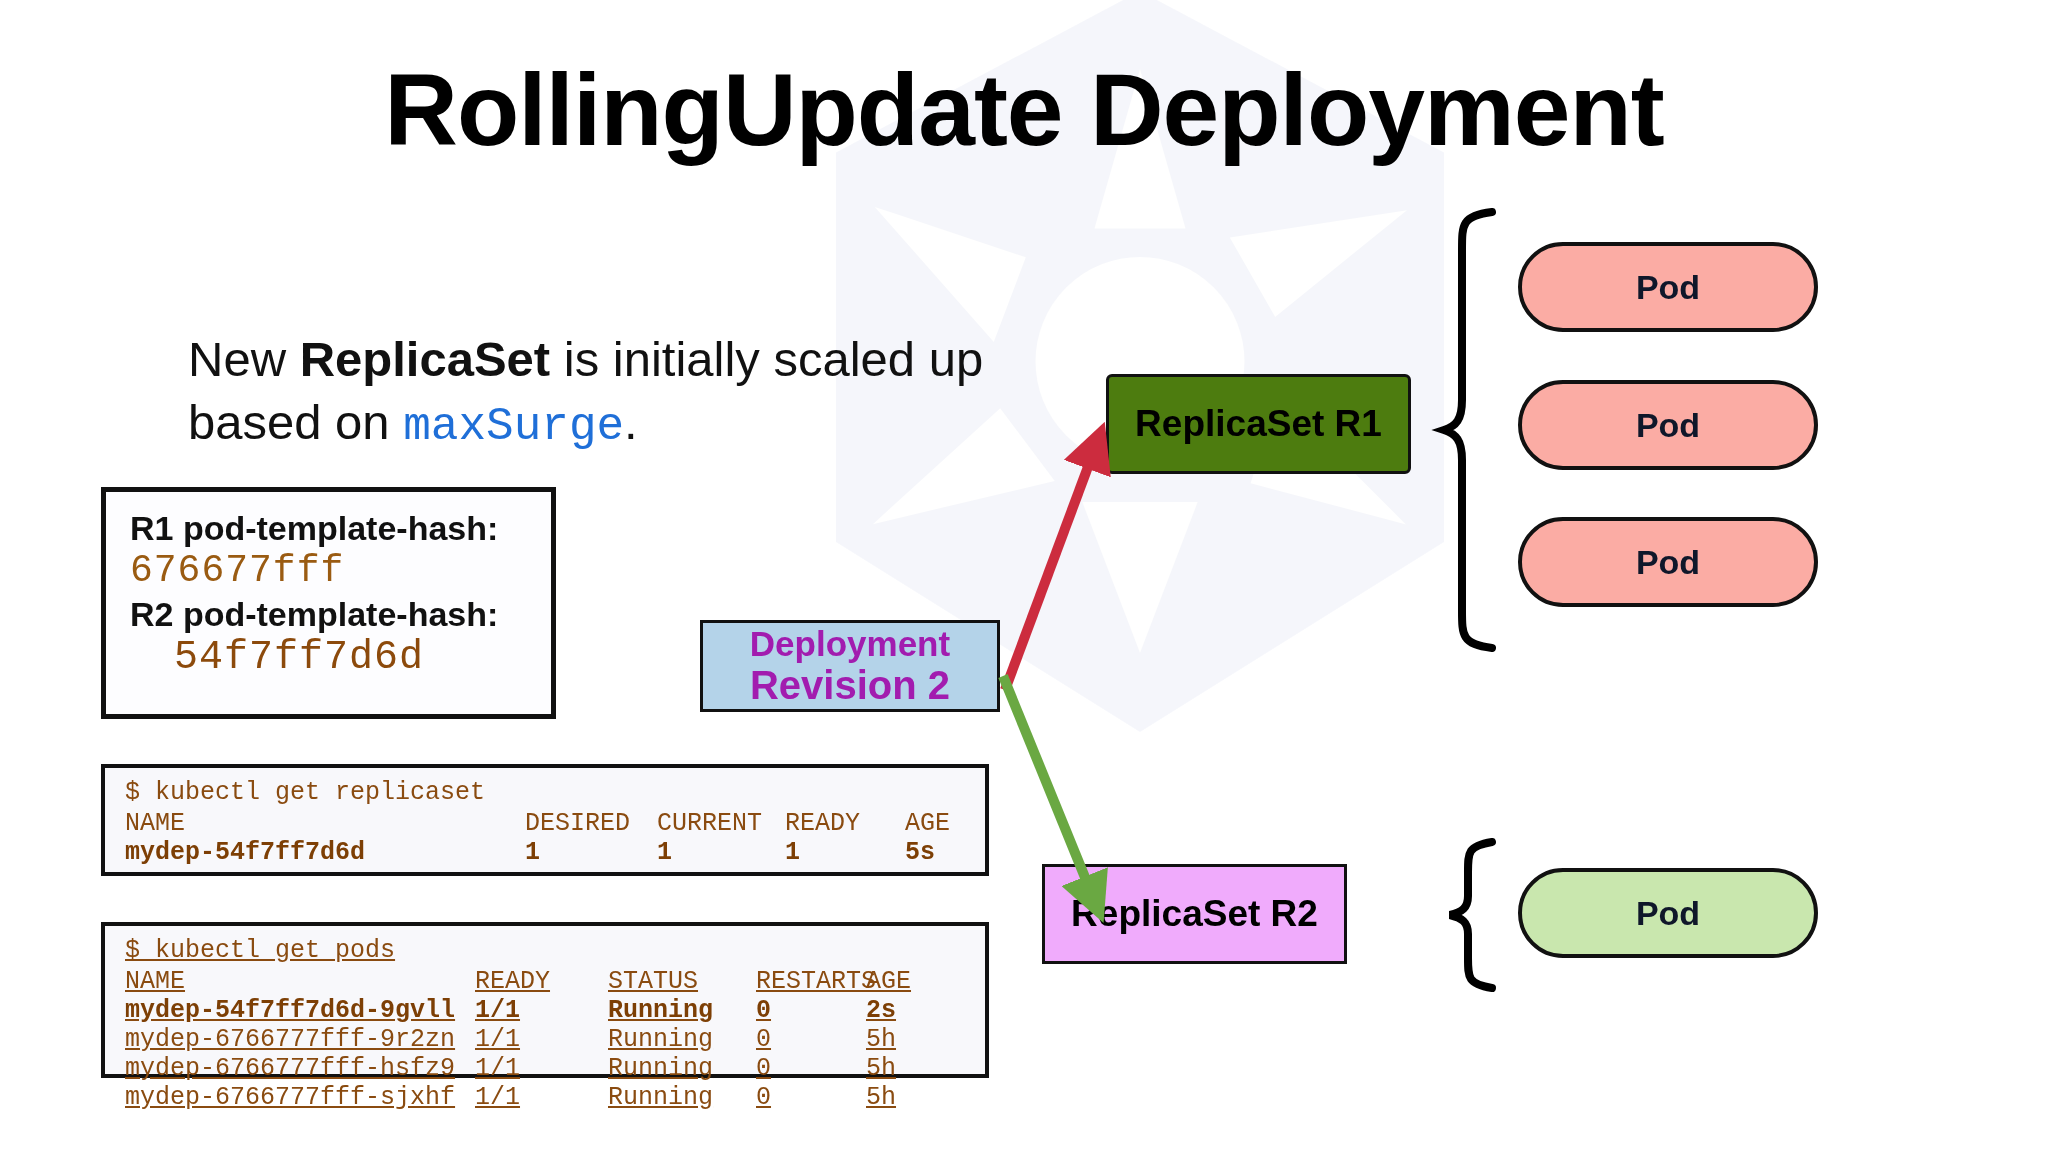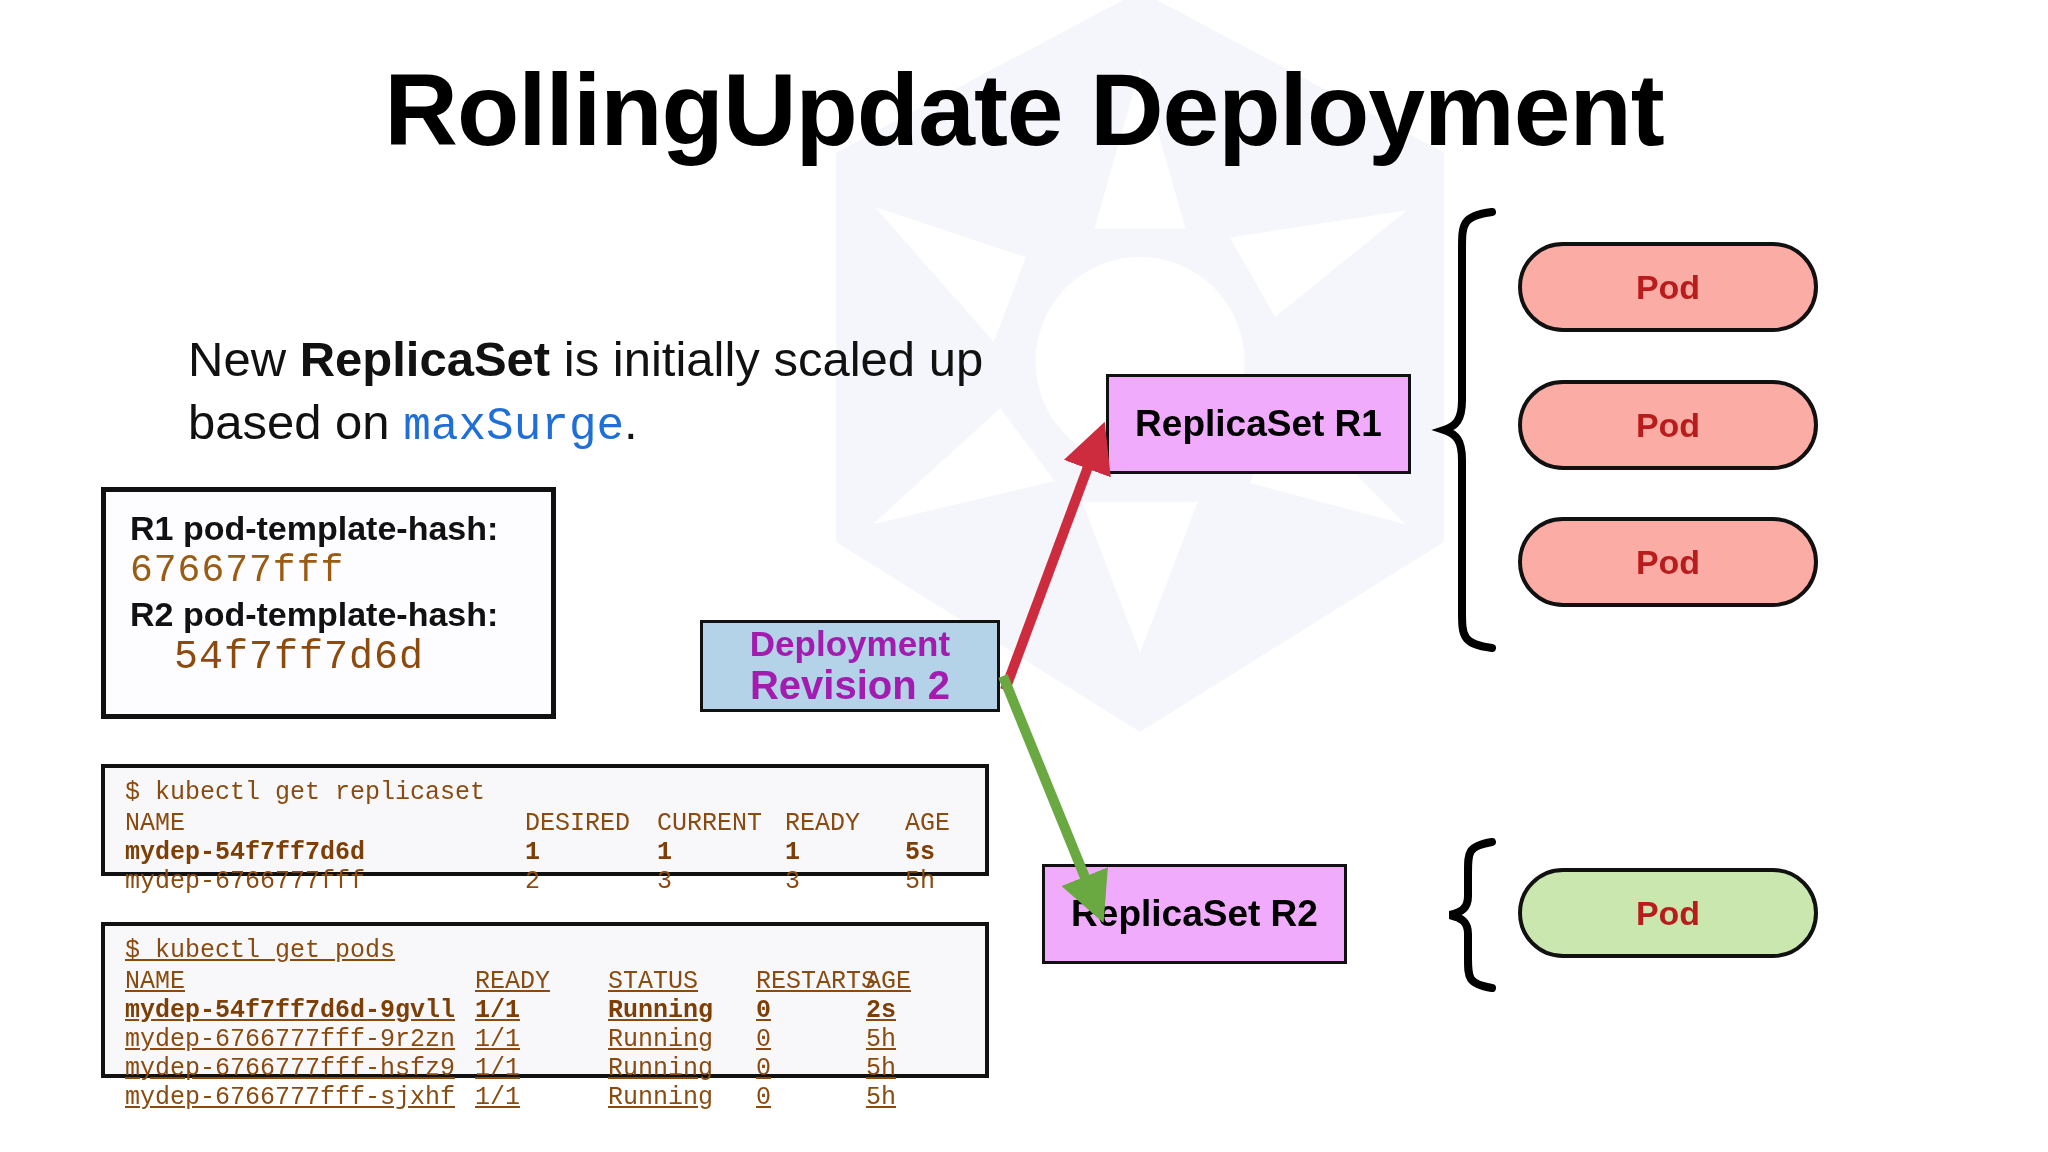--- a/index.html
+++ b/index.html
@@ -165,35 +165,35 @@
     position: absolute;
     box-sizing: border-box;
     border: 3px solid #111111;
     display: flex;
     align-items: center;
     justify-content: center;
     font-size: 37px;
     font-weight: bold;
     color: #000000;
   }
-  #rs-r1 { left: 1106px; top: 374px; width: 305px; height: 100px; background: #f0abfc; }
+  #rs-r1 { left: 1106px; top: 374px; width: 305px; height: 100px; background: #4d7c0f; border-radius: 6px; }
   #rs-r2 { left: 1042px; top: 864px; width: 305px; height: 100px; background: #f0abfc; }
 
   
   .pod {
     position: absolute;
     box-sizing: border-box;
     border: 4px solid #111111;
     border-radius: 56px;
     display: flex;
     align-items: center;
     justify-content: center;
     font-size: 34px;
     font-weight: bold;
-    color: #b91c1c;
+    color: #0f172a;
     left: 1518px;
     width: 300px;
     height: 90px;
   }
   .pod.pink  { background: #fbaca4; }
   .pod.green { background: #c9e7ae; }
   #pod-r1-1 { top: 242px; }
   #pod-r1-2 { top: 380px; }
   #pod-r1-3 { top: 517px; }
   #pod-r2-1 { top: 868px; }
@@ -255,27 +255,20 @@
             <td>READY</td>
             <td>AGE</td>
           </tr>
           <tr class="hl">
             <td>mydep-54f7ff7d6d</td>
             <td>1</td>
             <td>1</td>
             <td>1</td>
             <td>5s</td>
           </tr>
-          <tr>
-            <td>mydep-6766777fff</td>
-            <td>2</td>
-            <td>3</td>
-            <td>3</td>
-            <td>5h</td>
-          </tr>
         </tbody>
     </table>
   </div>
 
   <div class="term" id="term-pods">
     <div class="term-cmd">$ kubectl get pods</div>
     <table>
       <colgroup>
           <col class="c0">
           <col class="c1">

